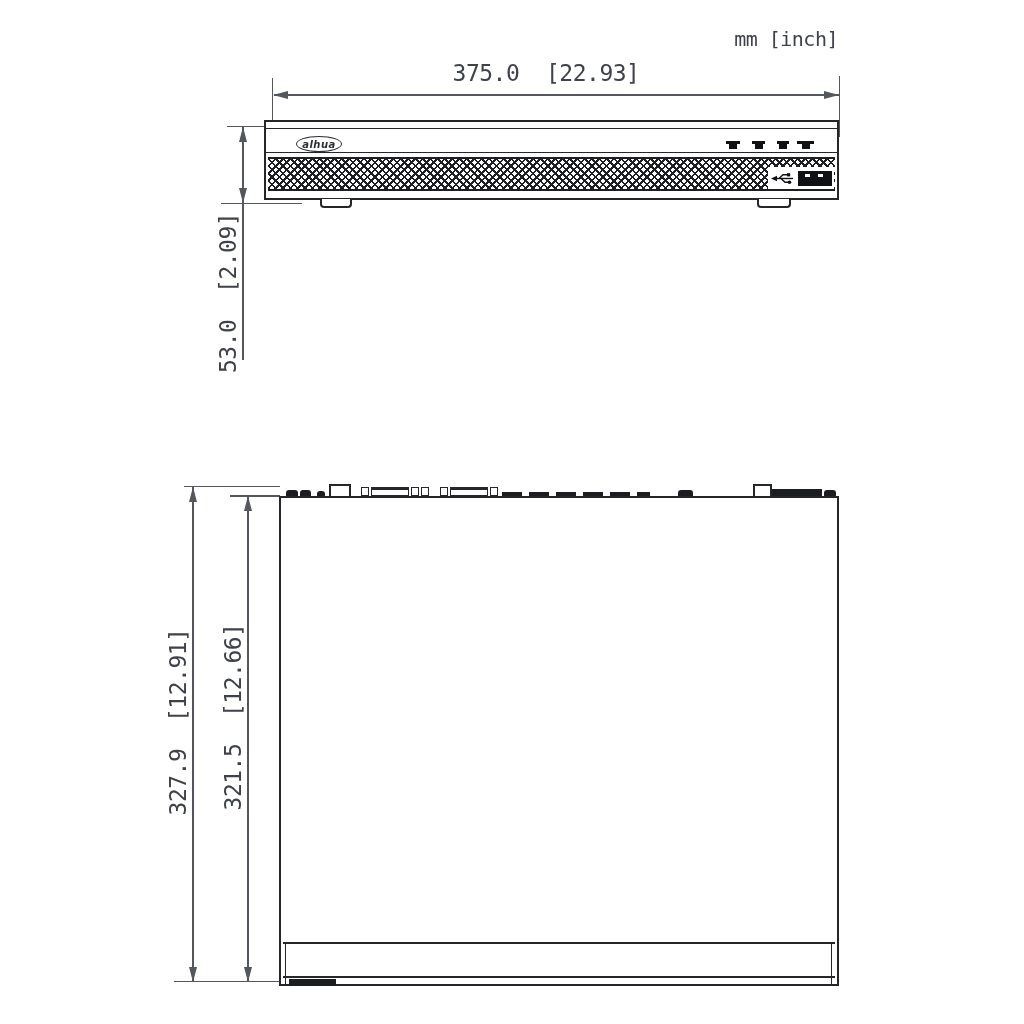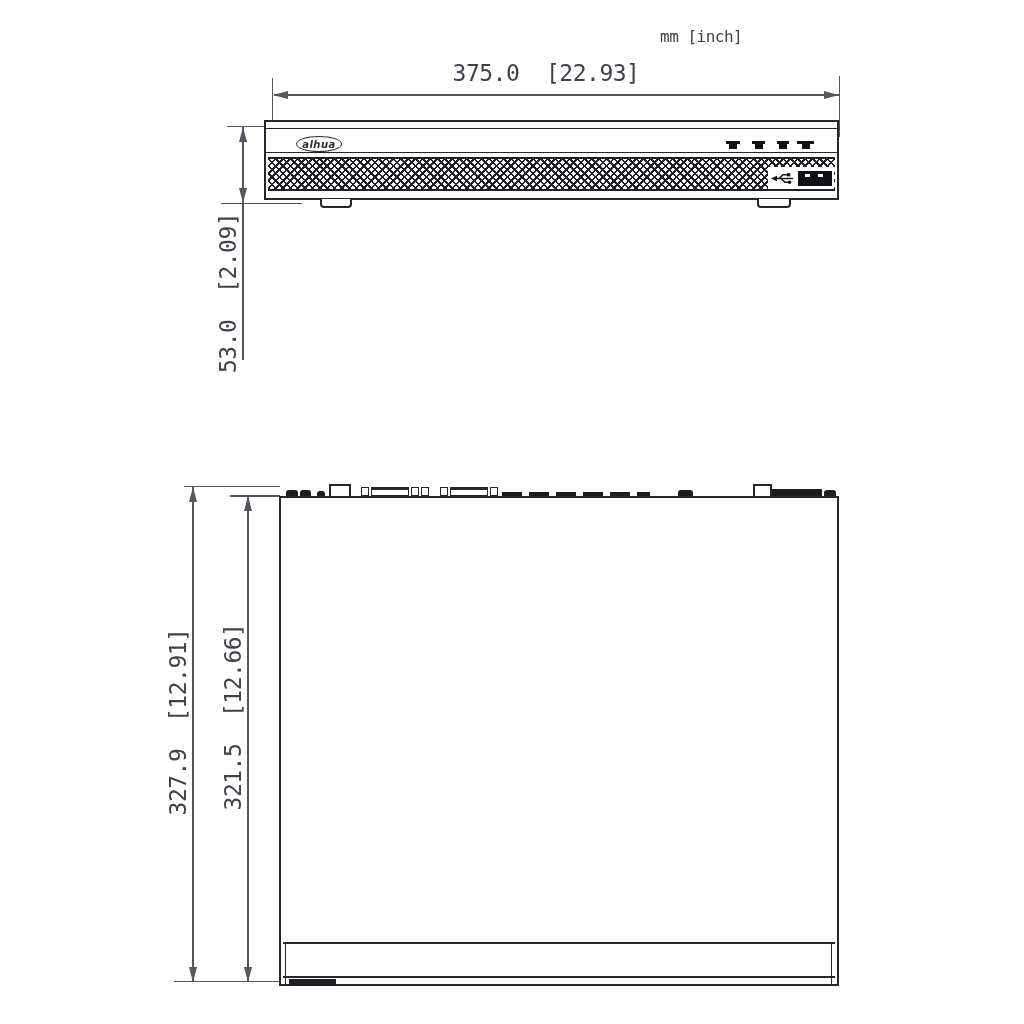--- a/index.html
+++ b/index.html
@@ -49,22 +49,22 @@
         border-top:none;border-radius:0 0 4px 4px;box-sizing:border-box;}
   
   .topview{position:absolute;left:279px;top:496px;width:560px;height:490px;
            border:2.5px solid var(--linec);background:#fff;box-sizing:border-box;}
   .pill{position:absolute;background:#1c1d20;border-radius:3px 3px 0 0;}
   .obox{position:absolute;background:#fff;border:2px solid var(--linec);border-bottom:none;box-sizing:border-box;}
   .sbox{position:absolute;background:#fff;border:1.6px solid var(--linec);box-sizing:border-box;}
   .dbar{position:absolute;background:#1c1d20;}
   .vent{position:absolute;left:502px;top:492px;width:148px;height:4px;
         background:repeating-linear-gradient(90deg,#1c1d20 0 20px,transparent 20px 27px);}
-  .units{position:absolute;left:660px;top:27px;width:178px;
-         font-size:16px;letter-spacing:-0.5px;white-space:pre;color:var(--textc);}
+  .units{position:absolute;left:660px;top:27px;width:178px;text-align:right;
+         font-size:20px;letter-spacing:-0.5px;white-space:pre;color:var(--textc);}
 </style>
 </head>
 <body>
 
 <div class="canvas">
 
   <div class="units">mm [inch]</div>
 
   <div class="dim-text" style="left:396px;top:60px;width:300px;">375.0  [22.93]</div>
   <div class="vline" style="left:272px;top:78px;height:43px;"></div>

